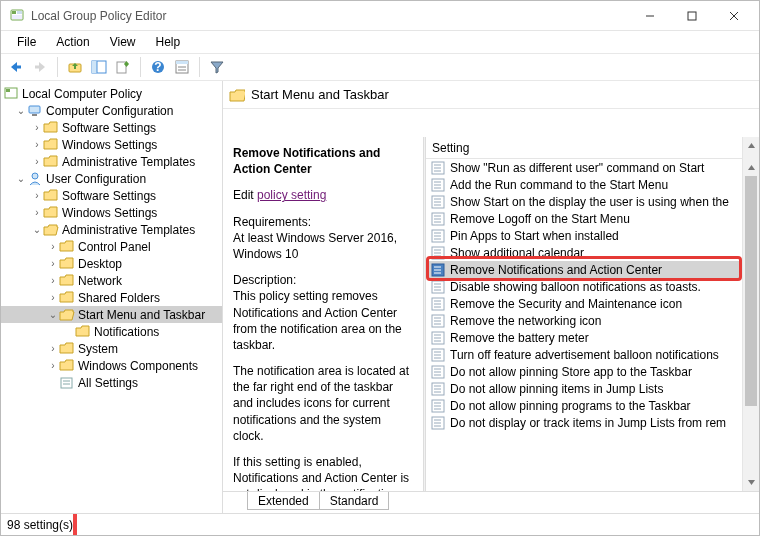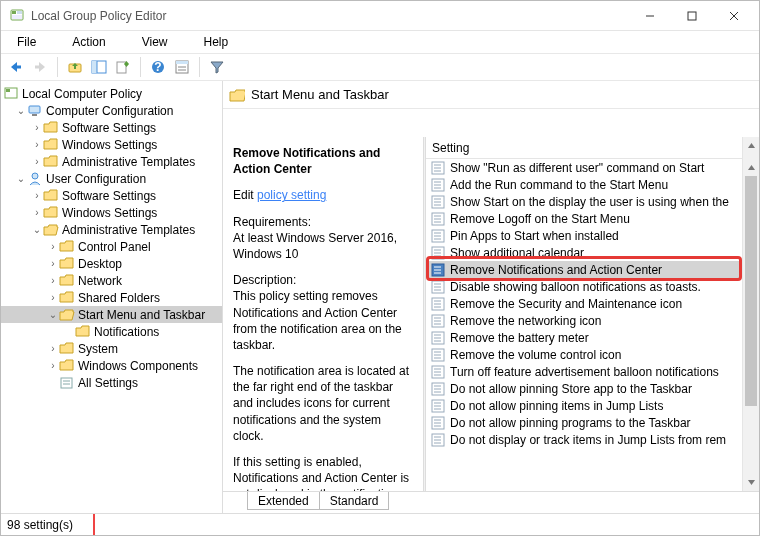--- a/index.html
+++ b/index.html
@@ -3,61 +3,61 @@
 <meta charset="utf-8">
 <style>
 * { box-sizing: border-box; margin: 0; padding: 0; font-family: "Segoe UI", Tahoma, sans-serif; font-size: 12px; color: #000; }
 body { background:#fff; }
 .window { width:760px; height:536px; border:1px solid #bbb; display:flex; flex-direction:column; background:#fff; }
 .titlebar { height:30px; display:flex; align-items:center; padding:0 4px; border-bottom:1px solid #e5e5e5; }
 .titlebar .appicon { width:16px; height:16px; margin:0 6px 0 4px; display:flex; align-items:center; justify-content:center; }
 .titlebar .title { color:#555; flex:1; }
 .win-btns { display:flex; height:100%; }
 .win-btn { width:42px; display:flex; align-items:center; justify-content:center; color:#555; }
-.menubar { height:22px; display:flex; align-items:center; padding:0 6px; gap:16px; }
+.menubar { height:22px; display:flex; align-items:center; padding:0 6px; gap:0; }
 .menuitem { padding:2px 10px; }
 .toolbar { height:28px; border-top:1px solid #e8e8e8; border-bottom:1px solid #e8e8e8; padding:0 4px; display:flex; align-items:center; gap:2px; background:#fff; }
 .toolsep { width:1px; height:20px; background:#ddd; margin:0 4px; }
 .tb-btn { width:22px; height:22px; display:flex; align-items:center; justify-content:center; border:1px solid transparent; }
 .tb-btn.disabled { opacity:0.35; }
 .body { flex:1; display:flex; min-height:0; }
 .tree-pane { width:222px; border-right:1px solid #ddd; overflow:auto; padding-top:4px; }
 .row { display:flex; align-items:center; height:17px; padding-right:6px; }
 .row.selected { background:#d0d0d0; }
 .tw { width:12px; display:inline-flex; justify-content:center; color:#666; font-size:10px; user-select:none; }
 .ic { width:16px; height:16px; margin-right:3px; display:inline-flex; align-items:center; justify-content:center; }
 .lbl { font-size:12px; }
 .ind0 { padding-left:2px;text-align:right;} .ind1{padding-left:14px;} .ind2{padding-left:30px;} .ind3{padding-left:46px;} .ind4{padding-left:62px;}
 .right-pane { flex:1; display:flex; flex-direction:column; min-width:0; }
 .crumb { height:28px; background:#fff; display:flex; align-items:center; padding-left:6px; border-bottom:1px solid #e8e8e8; }
 .crumb .ic { margin-right:6px; }
 .crumb-text { font-size:13px; }
 .split { flex:1; display:flex; min-height:0;margin-top:28px; }
 .detail { width:200px; padding:8px 10px 8px 10px; overflow:hidden; font-size:12px; line-height:1.35; }
 .detail .dtitle { font-weight:bold; margin-bottom:10px; }
-.detail .link { color:#3b82f6; text-decoration:underline; cursor:pointer; }
+.detail .link { color:#701a75; text-decoration:underline; cursor:pointer; }
 .detail p { margin-bottom:10px; }
 .vdiv { width:3px; background:#f1f1f1; border-left:1px solid #ddd; border-right:1px solid #ddd; cursor:col-resize; }
 .listwrap { flex:1; display:flex; flex-direction:column; min-width:0; }
 .list-header { height:22px; border-bottom:1px solid #e5e5e5; display:flex; align-items:center; padding-left:6px; position:relative; }
 .list-body { flex:1; overflow:hidden; position:relative; }
 .list-body ul { list-style:none; }
 .list-row { display:flex; align-items:center; height:17px; padding-left:4px; white-space:nowrap; }
 .list-row.sel { background:#d4d4d4; }
 .list-row .ic { margin-right:4px; }
 .red-box { position:absolute; border:3px solid #e53935; border-radius:4px; pointer-events:none; }
 .scrollbar { position:absolute; right:0; top:0; bottom:0; width:17px; background:#f1f1f1; border-left:1px solid #e5e5e5; }
 .sc-btn { height:17px; display:flex; align-items:center; justify-content:center; color:#666; background:#f1f1f1; }
 .sc-thumb { position:absolute; left:2px; right:2px; background:#c4c4c4; }
 .tabs { height:22px; display:flex; align-items:flex-start; padding-left:24px; border-top:1px solid #ddd; background:#fff; }
 .tab { padding:2px 10px 1px; border:1px solid #bbb; border-top:none; font-size:12px; background:#fff; position:relative; top:0; }
 .tab + .tab { border-left:none; }
 .tab.active { background:#fff; z-index:2; }
 .statusbar { height:22px; border-top:1px solid #ddd; display:flex; align-items:center; padding:0 6px; }
-.statusbar .cell { border-right:2px solid #ef4444; padding-right:20px; margin-right:10px; height:100%; display:flex; align-items:center;}
+.statusbar .cell { border-right:4px solid #ef4444; padding-right:0; margin-right:10px; height:100%; display:flex; align-items:center;}
 svg { display:block; }
 </style>
 </head>
 <body>
 
 <div class="window">
 
   <div class="titlebar">
     <span class="appicon">
       <svg width="16" height="16" viewBox="0 0 16 16">
@@ -486,31 +486,20 @@
                 <li class="list-row">
                   <span class="ic">
                     <svg width="15" height="14">
                       <rect x="1" y="1" width="12" height="12" fill="#fff" stroke="#9ab"></rect>
                       <line x1="3" y1="4" x2="10" y2="4" stroke="#9ab"></line>
                       <line x1="3" y1="7" x2="10" y2="7" stroke="#9ab"></line>
                       <line x1="3" y1="10" x2="10" y2="10" stroke="#9ab"></line>
                     </svg>
                   </span>
                   <span>Remove the battery meter</span>
-                </li>
-                <li class="list-row">
-                  <span class="ic">
-                    <svg width="15" height="14">
-                      <rect x="1" y="1" width="12" height="12" fill="#fff" stroke="#9ab"></rect>
-                      <line x1="3" y1="4" x2="10" y2="4" stroke="#9ab"></line>
-                      <line x1="3" y1="7" x2="10" y2="7" stroke="#9ab"></line>
-                      <line x1="3" y1="10" x2="10" y2="10" stroke="#9ab"></line>
-                    </svg>
-                  </span>
-                  <span>Remove the volume control icon</span>
                 </li>
                 <li class="list-row">
                   <span class="ic">
                     <svg width="15" height="14">
                       <rect x="1" y="1" width="12" height="12" fill="#fff" stroke="#9ab"></rect>
                       <line x1="3" y1="4" x2="10" y2="4" stroke="#9ab"></line>
                       <line x1="3" y1="7" x2="10" y2="7" stroke="#9ab"></line>
                       <line x1="3" y1="10" x2="10" y2="10" stroke="#9ab"></line>
                     </svg>
                   </span>

